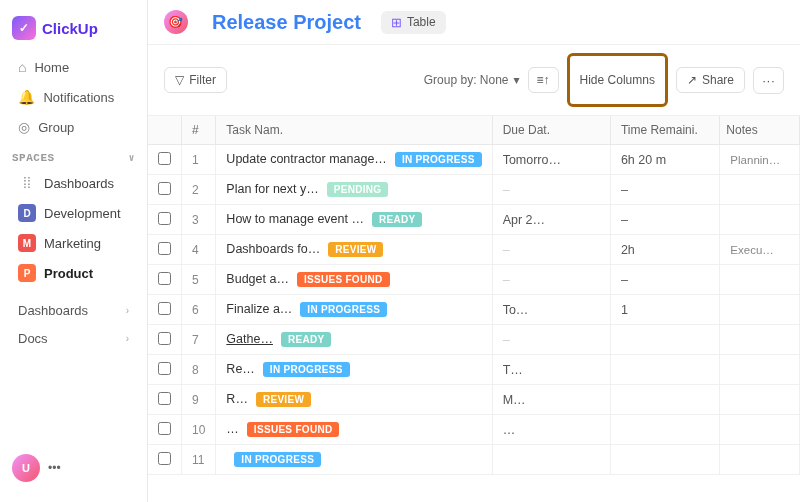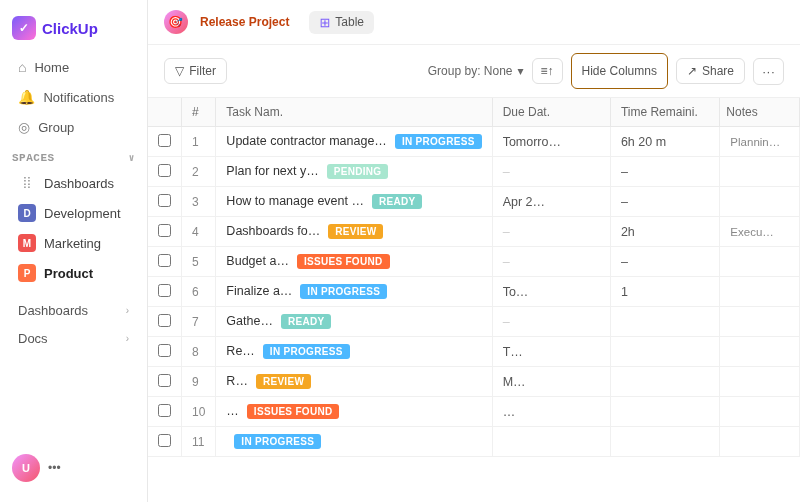--- a/index.html
+++ b/index.html
@@ -154,23 +154,24 @@
       width: 24px;
       height: 24px;
       border-radius: 50%;
       background: linear-gradient(135deg, #f093fb, #f5576c);
       display: flex;
       align-items: center;
       justify-content: center;
       font-size: 12px;
     }
     .project-title {
-      font-size: 12px;
+      font-size: 20px;
       font-weight: 600;
-      color: #c2410c;
+      color: #3b82f6;
+      margin-left: 12px;
     }
     .view-tab {
       display: flex;
       align-items: center;
       gap: 5px;
       padding: 4px 10px;
       background: #f0f0f0;
       border-radius: 6px;
       color: #555;
       font-size: 12px;
@@ -211,22 +212,22 @@
     .sort-btn {
       padding: 5px 8px;
       border: 1px solid #e0e0e0;
       border-radius: 6px;
       background: #fff;
       color: #555;
       font-size: 12px;
       cursor: pointer;
     }
     .hide-col-btn {
-      padding: 10px 10px;
-      border: 1px solid #a16207;
+      padding: 17px 10px;
+      border: 3px solid #a16207;
       border-radius: 6px;
       background: #fff;
       color: #555;
       font-size: 12px;
       cursor: pointer;
     }
     .share-btn {
       display: flex;
       align-items: center;
       gap: 5px;
@@ -466,21 +467,21 @@
             <td><input type="checkbox" style="cursor: pointer;"></td>
             <td>6</td>
             <td style="max-width: 300px; overflow: hidden; text-overflow: ellipsis;"><span style="margin-right:8px;">Finalize a…</span><span class="status-badge status-in-progress">IN PROGRESS</span></td>
             <td class="due-date">To…</td>
             <td class="time-remaining">1</td>
             <td class="notes"></td>
           </tr>
           <tr>
             <td><input type="checkbox" style="cursor: pointer;"></td>
             <td>7</td>
-            <td style="max-width: 300px; overflow: hidden; text-overflow: ellipsis;"><span style="margin-right:8px;">Gathe…</span><span class="status-badge status-ready">READY</span></td>
+            <td style="max-width: 300px; overflow: hidden; text-overflow: ellipsis;"><span style="margin-right:8px;text-decoration:underline;">Gathe…</span><span class="status-badge status-ready">READY</span></td>
             <td class="due-date dash">–</td>
             <td class="time-remaining"></td>
             <td class="notes"></td>
           </tr>
           <tr>
             <td><input type="checkbox" style="cursor: pointer;"></td>
             <td>8</td>
             <td style="max-width: 300px; overflow: hidden; text-overflow: ellipsis;"><span style="margin-right:8px;">Re…</span><span class="status-badge status-in-progress">IN PROGRESS</span></td>
             <td class="due-date">T…</td>
             <td class="time-remaining"></td>

